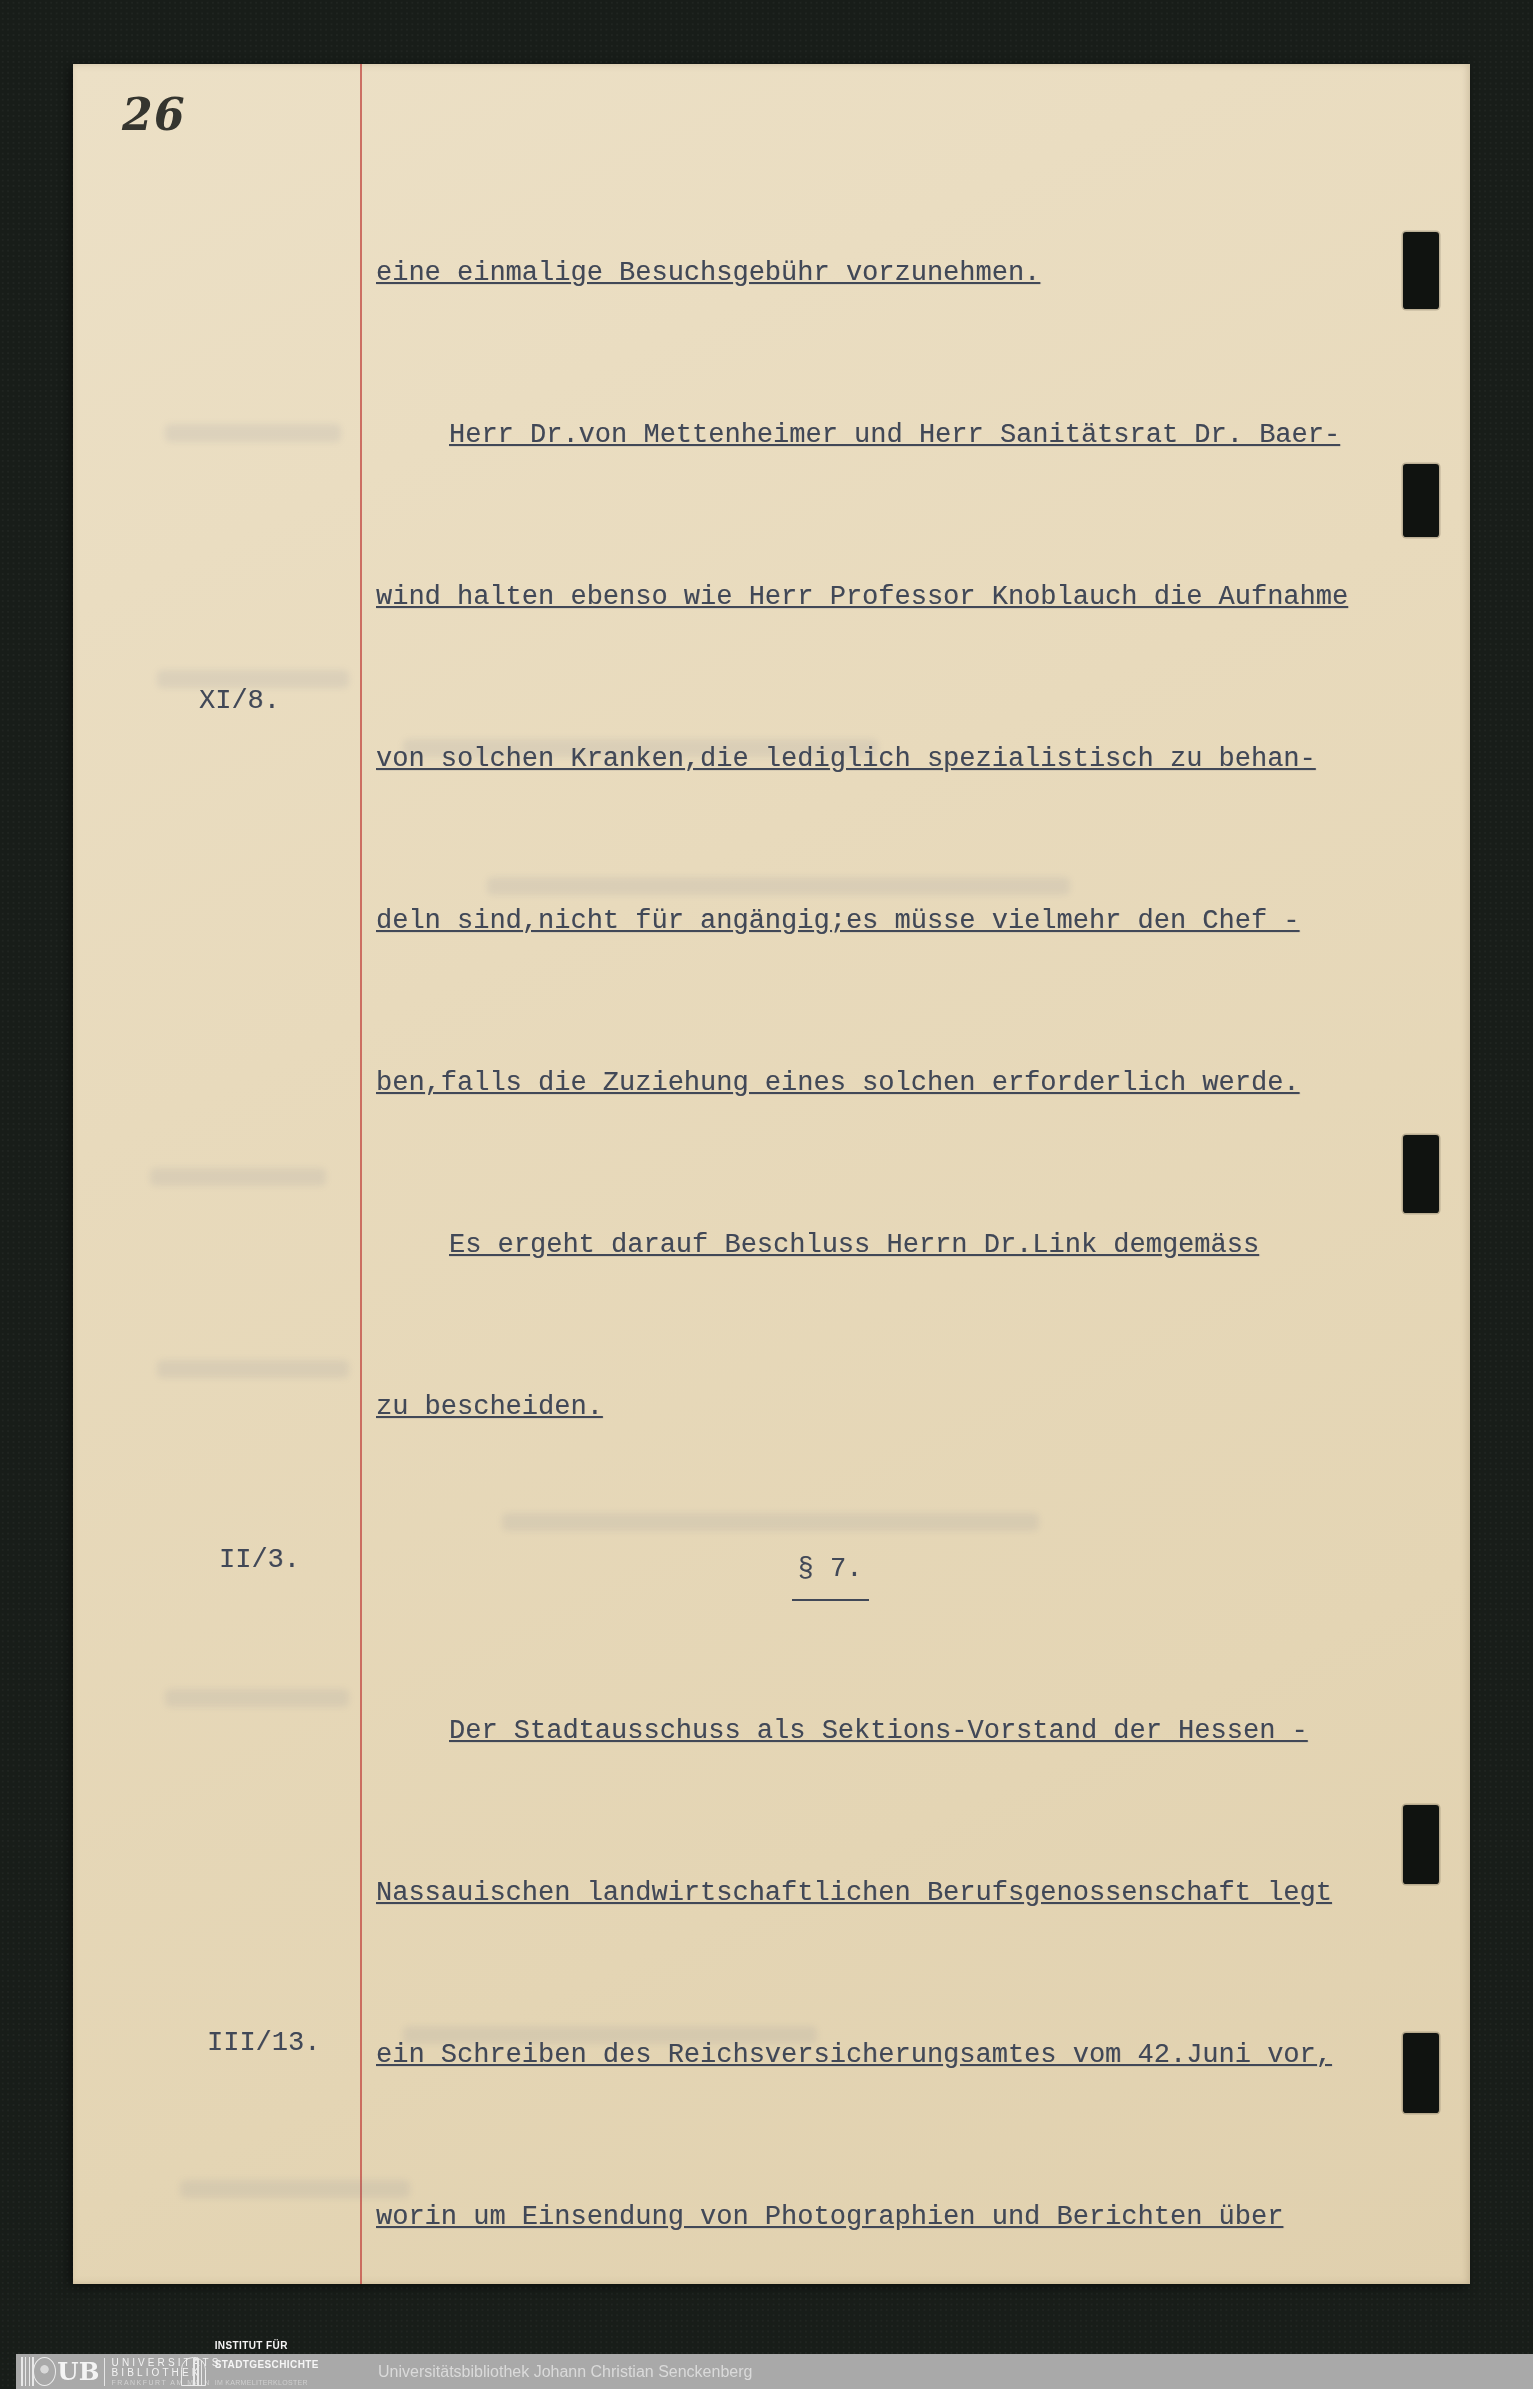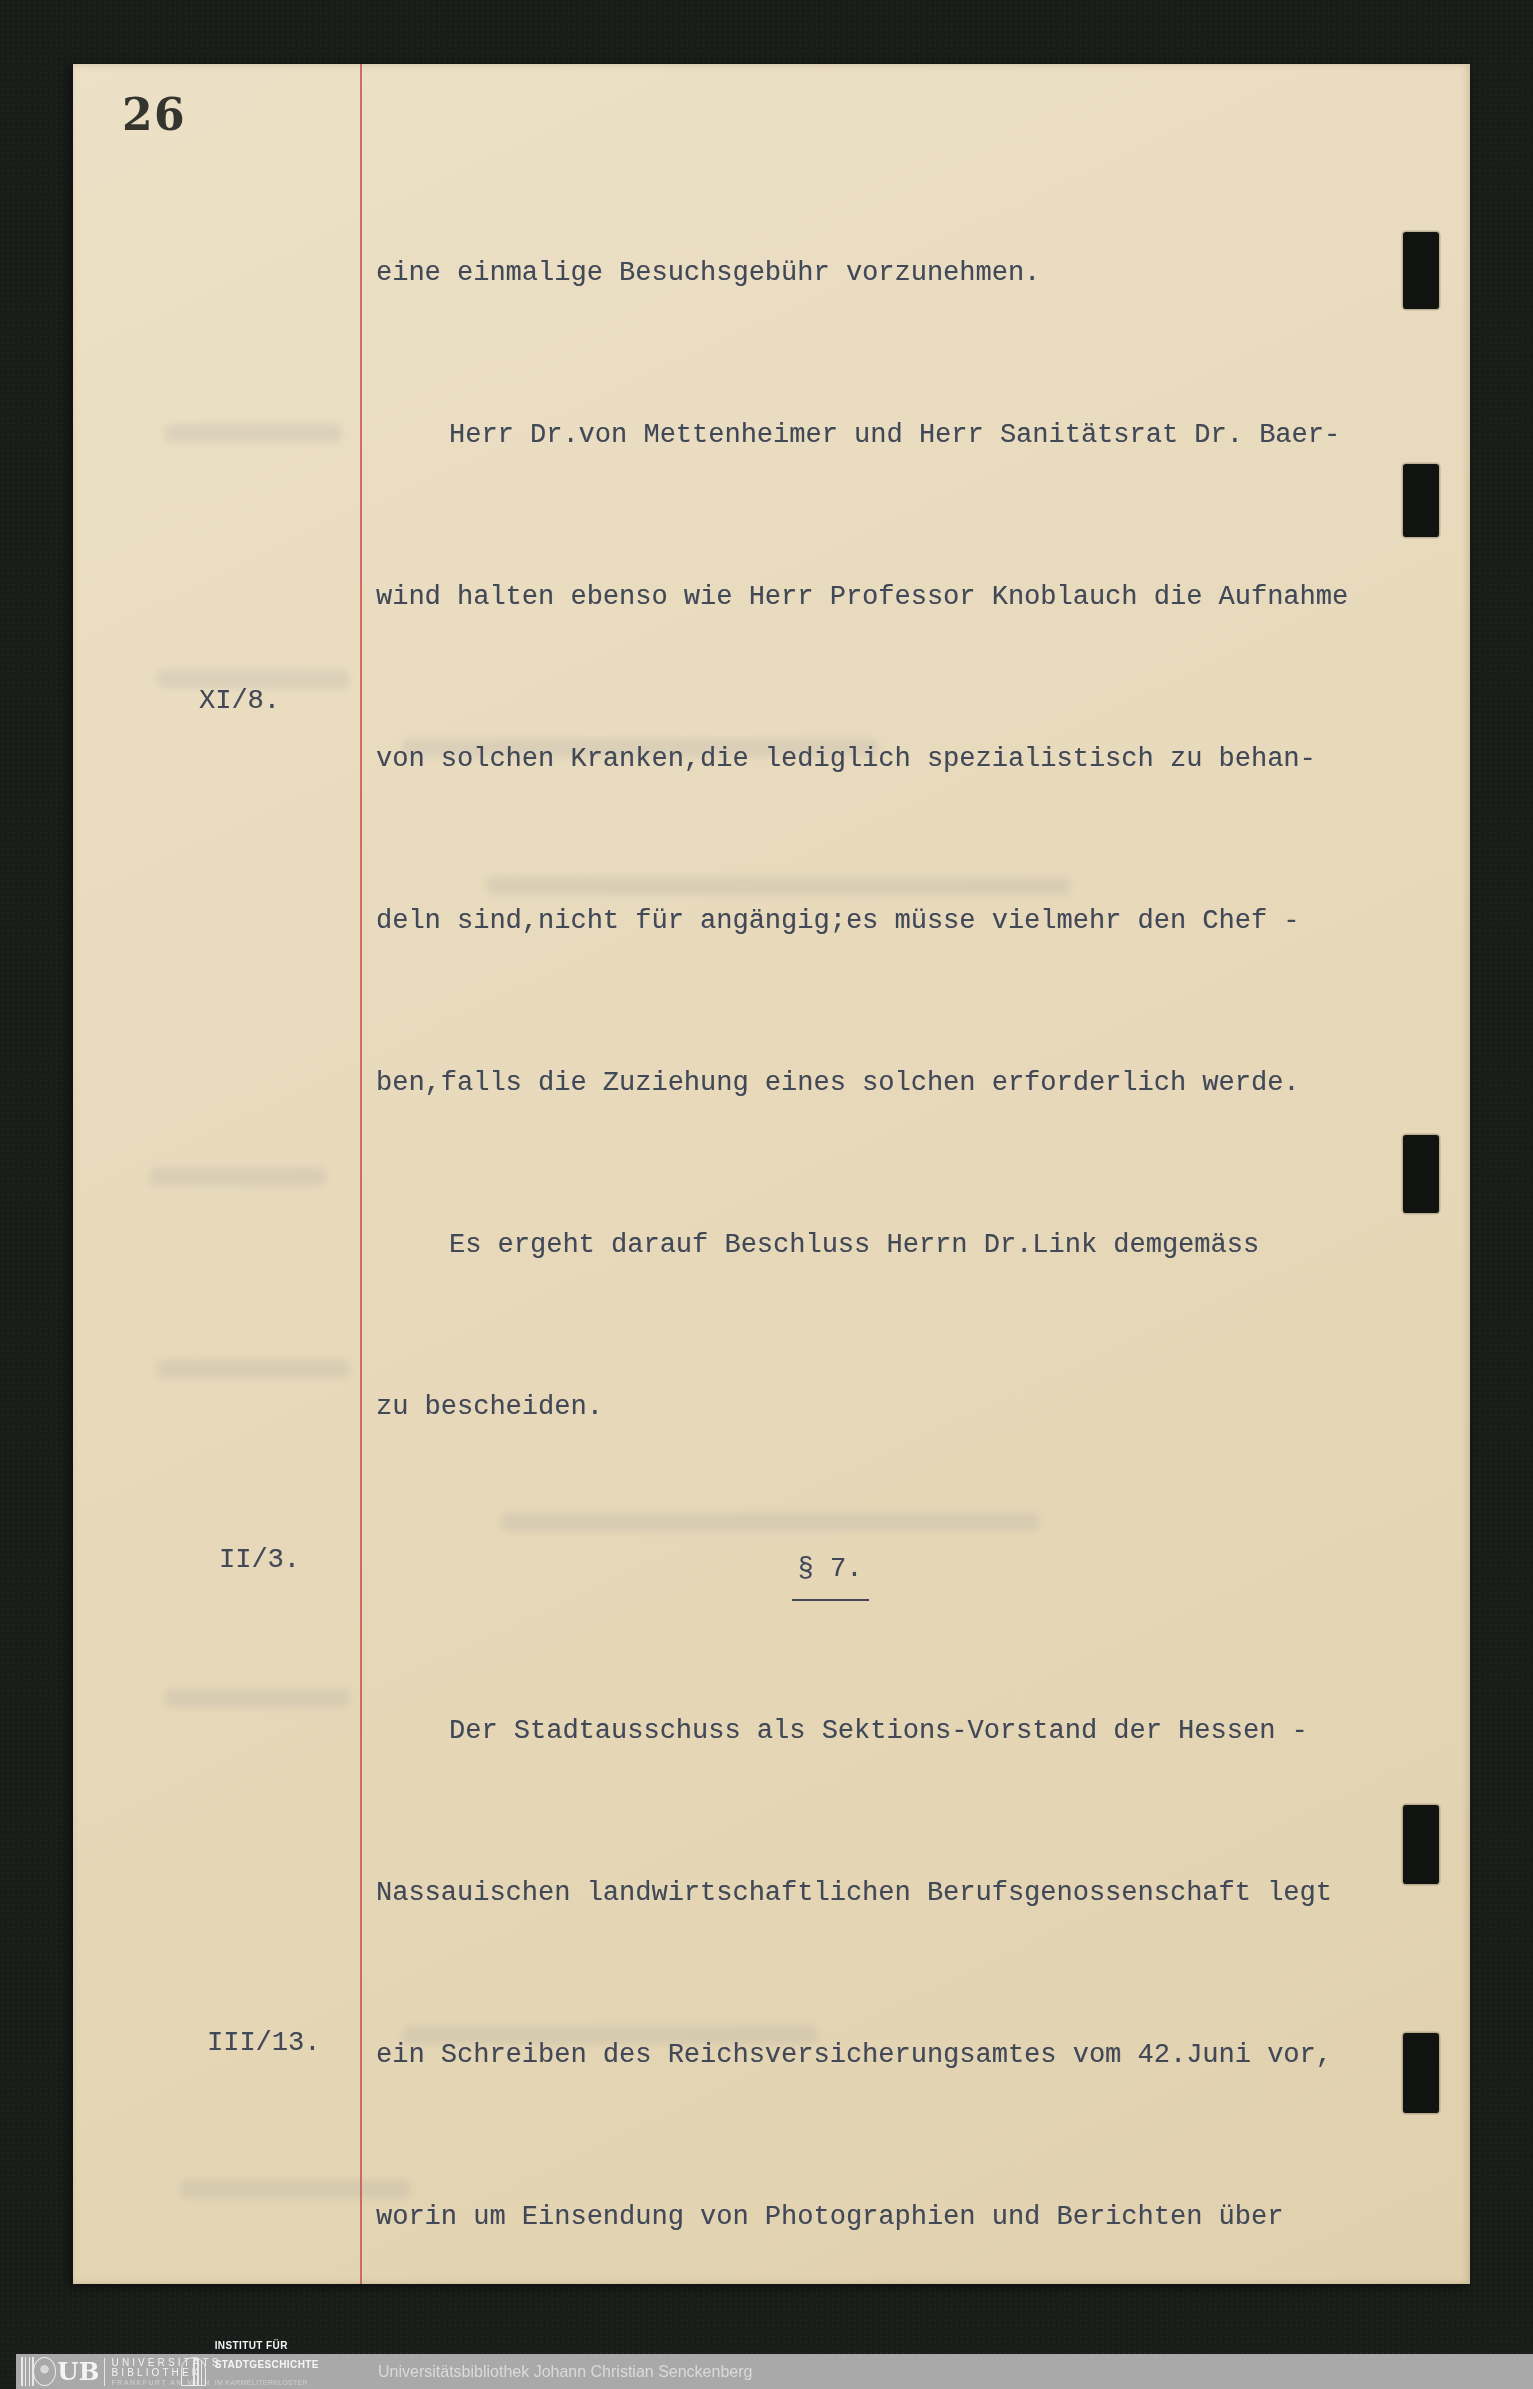--- a/index.html
+++ b/index.html
@@ -19,31 +19,31 @@
     background:linear-gradient(155deg,#ece0c6 0%,#e8dabc 38%,#e4d5b4 75%,#e0d0ae 100%);
     box-shadow:-3.1px 3.1px 10.7px rgba(0,0,0,0.55), inset -2.3px 0 7.7px rgba(120,100,70,0.25);
   }
   .red-rule{
     position:absolute;left:287px;top:0;bottom:0;width:2.3px;
     background:#c4524a;opacity:.8;
   }
   .page-number{
     position:absolute;left:49px;top:24.5px;
     font-family:"DejaVu Serif",serif;font-weight:700;font-size:44px;
-    color:#35352f;letter-spacing:1.5px;
+    color:#35352f;letter-spacing:1.5px;font-style:italic;
   }
   
   .column{
     position:absolute;left:303px;top:74px;width:1031px;
     font-family:"Liberation Mono",monospace;
     font-size:27px;line-height:54px;color:#414857;
     white-space:pre;
     text-shadow:0.3px 0.3px 0 rgba(65,72,87,0.35);
   }
-  .ln{height:54px;}
+  .ln{height:54px;text-decoration:underline;}
   .ind{padding-left:73px;}
   .hd{text-align:center;padding-right:123px;}
   .hd span{display:inline-block;border-bottom:2.3px solid #414857;padding:0 6.1px 3.1px;}
   .margin-note{
     position:absolute;transform:translateY(-50%);
     font-family:"Liberation Mono",monospace;font-size:27px;color:#414857;
     text-shadow:0.3px 0.3px 0 rgba(65,72,87,0.35);
   }
   
   .hole{position:absolute;left:1330px;width:36px;height:77px;background:#101310;border-radius:3.1px;box-shadow:0 0 0 1.5px rgba(60,50,35,0.25);}

